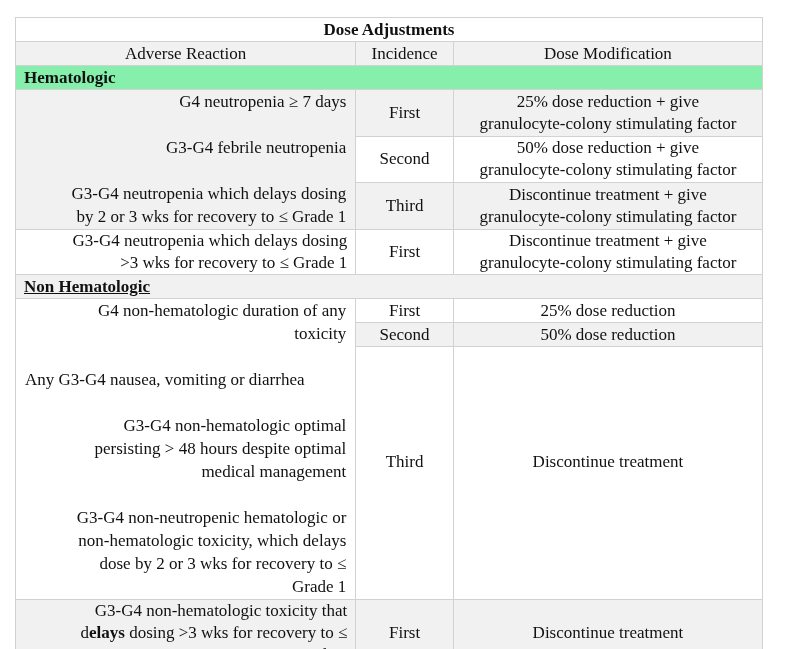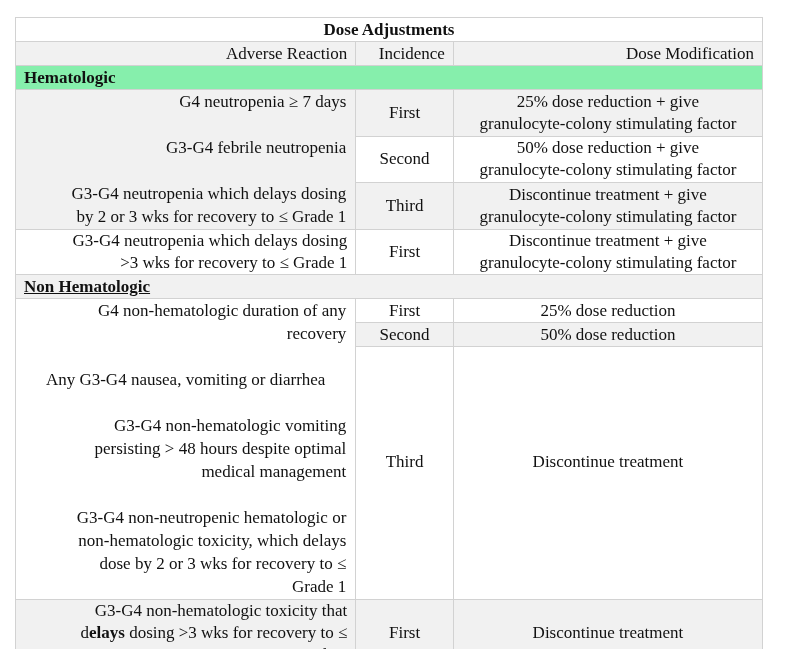--- a/index.html
+++ b/index.html
@@ -13,32 +13,32 @@
   }
   table.dose td {
     border: 1px solid #d2d2d2;
     padding: 0 8px;
     vertical-align: middle;
   }
   .col-a { width: 328px; }
   .col-b { width: 94px; }
   .col-c { width: 298px; }
   .title-cell { text-align: center; font-weight: bold; height: 23px; background: #ffffff; }
-  .hdr { text-align: right; height: 23px; background: #f1f1f1; }
+  .hdr { text-align: center; height: 23px; background: #f1f1f1; }
   .section { font-weight: bold; text-align: left; height: 23px; }
   .sec-heme { background: #86efac; }
   .sec-non { background: #f1f1f1; text-decoration: underline; }
   .grey { background: #f1f1f1; }
   .white { background: #ffffff; }
   .c { text-align: center; }
   .r { text-align: right; }
   .reaction-block { text-align: right; vertical-align: top !important; padding-top: 0 !important; }
   .reaction-block p { margin: 1px; }
   .gap-sm { height: 22px; }
-  .left-line { text-align: center; }
+  .left-line { text-align: left; }
   .b { font-weight: bold; margin-top: 48px; }
 </style>
 </head>
 <body>
 
 <table class="dose">
   <colgroup>
     <col class="col-a">
       <col class="col-b">
       <col class="col-c">
@@ -101,25 +101,25 @@
     </td>
   </tr>
 
   <tr>
     <td colspan="3" class="section sec-non">Non Hematologic</td>
   </tr>
 
   <tr>
     <td rowspan="3" class="white reaction-block" style="height:281px;">
       <p>G4 non-hematologic duration of any</p>
-      <p>recovery</p>
+      <p>toxicity</p>
       <p class="gap-sm">&nbsp;</p>
       <p class="left-line">Any G3-G4 nausea, vomiting or diarrhea</p>
       <p class="gap-sm">&nbsp;</p>
-      <p>G3-G4 non-hematologic vomiting</p>
+      <p>G3-G4 non-hematologic optimal</p>
       <p>persisting &gt; 48 hours despite optimal</p>
       <p>medical management</p>
       <p class="gap-sm">&nbsp;</p>
       <p>G3-G4 non-neutropenic hematologic or</p>
       <p>non-hematologic toxicity, which delays</p>
       <p>dose by 2 or 3 wks for recovery to ≤</p>
       <p>Grade 1</p>
     </td>
     <td class="white c" style="height:23px;">First</td>
     <td class="white c">25% dose reduction</td>

